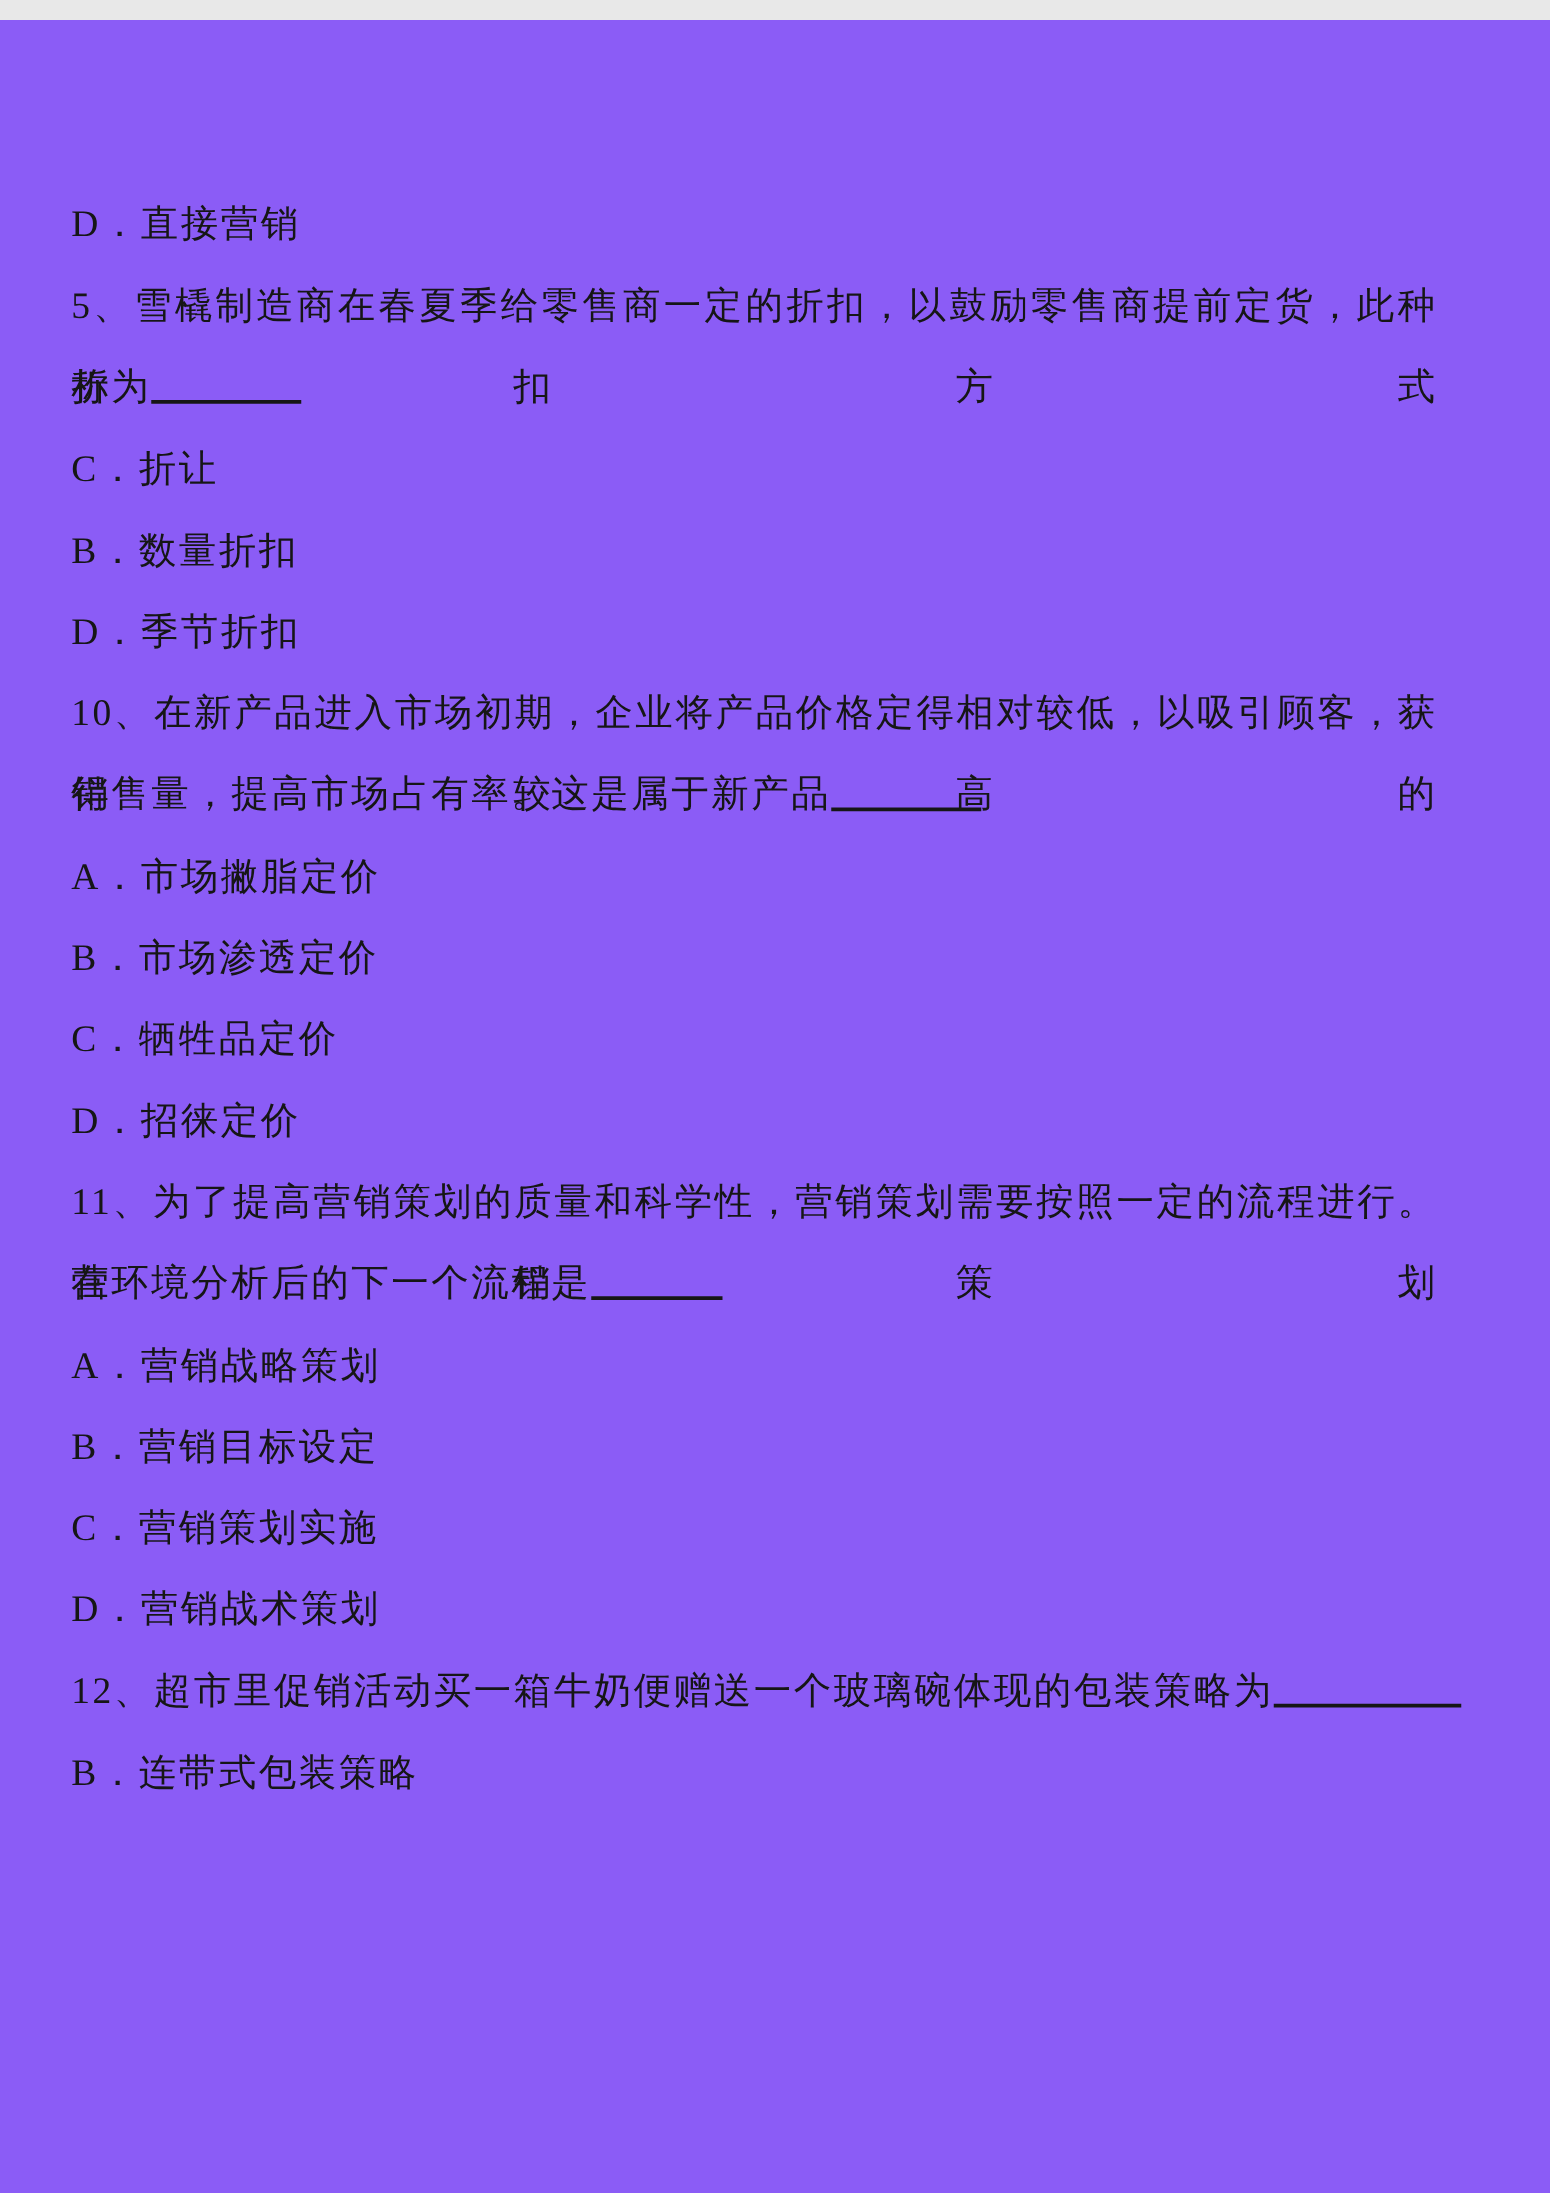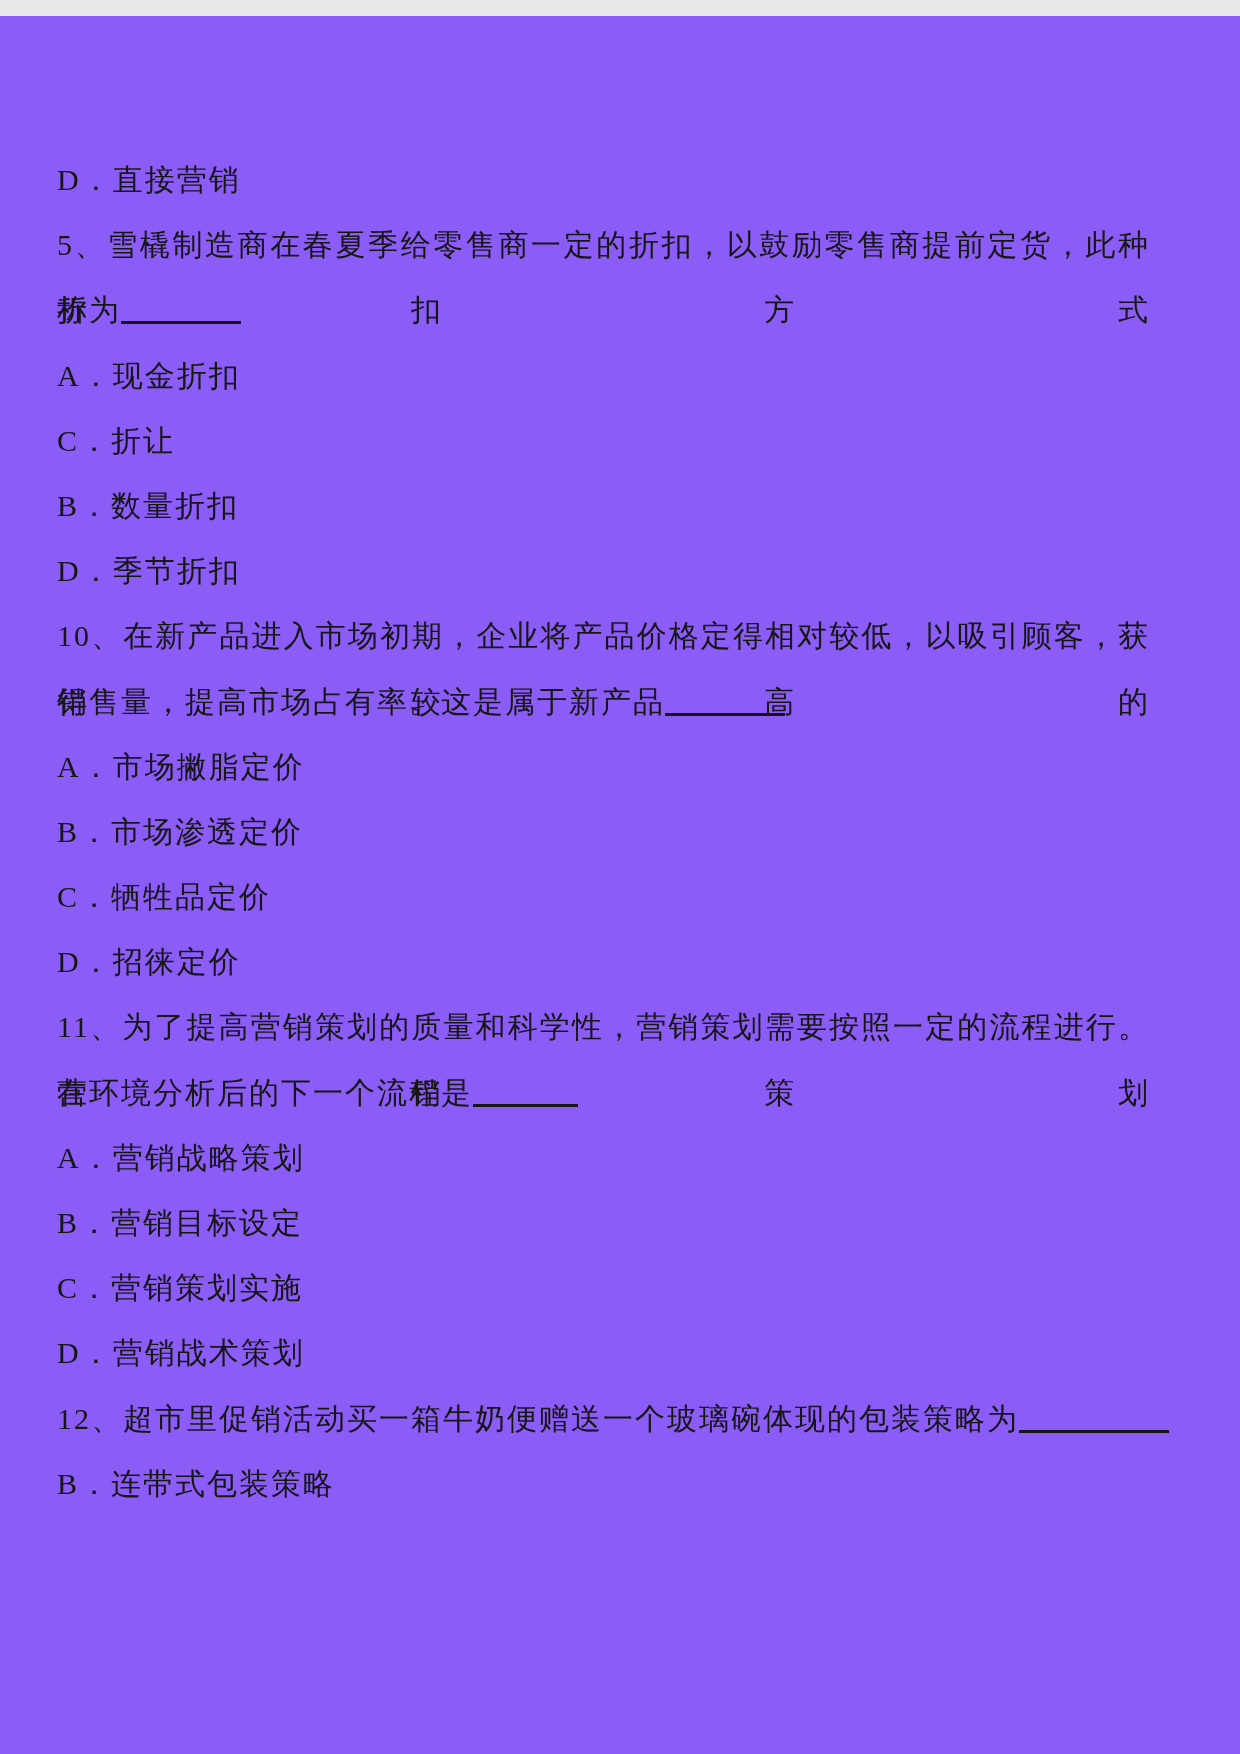--- a/index.html
+++ b/index.html
@@ -49,21 +49,20 @@
 </head>
 <body>
 
 <div class="page">
   <div class="content">
 
     <div class="line">D．直接营销</div>
 
     <div class="line justified">5、雪橇制造商在春夏季给零售商一定的折扣，以鼓励零售商提前定货，此种折扣方式</div>
     <div class="line"><span>称为</span><span class="blank w120"></span></div>
-    <div class="line">A．现金折扣</div>
     <div class="line">C．折让</div>
     <div class="line">B．数量折扣</div>
     <div class="line">D．季节折扣</div>
 
     <div class="line justified">10、在新产品进入市场初期，企业将产品价格定得相对较低，以吸引顾客，获得较高的</div>
     <div class="line"><span>销售量，提高市场占有率。这是属于新产品</span><span class="blank w120"></span></div>
     <div class="line">A．市场撇脂定价</div>
     <div class="line">B．市场渗透定价</div>
     <div class="line">C．牺牲品定价</div>
     <div class="line">D．招徕定价</div>

